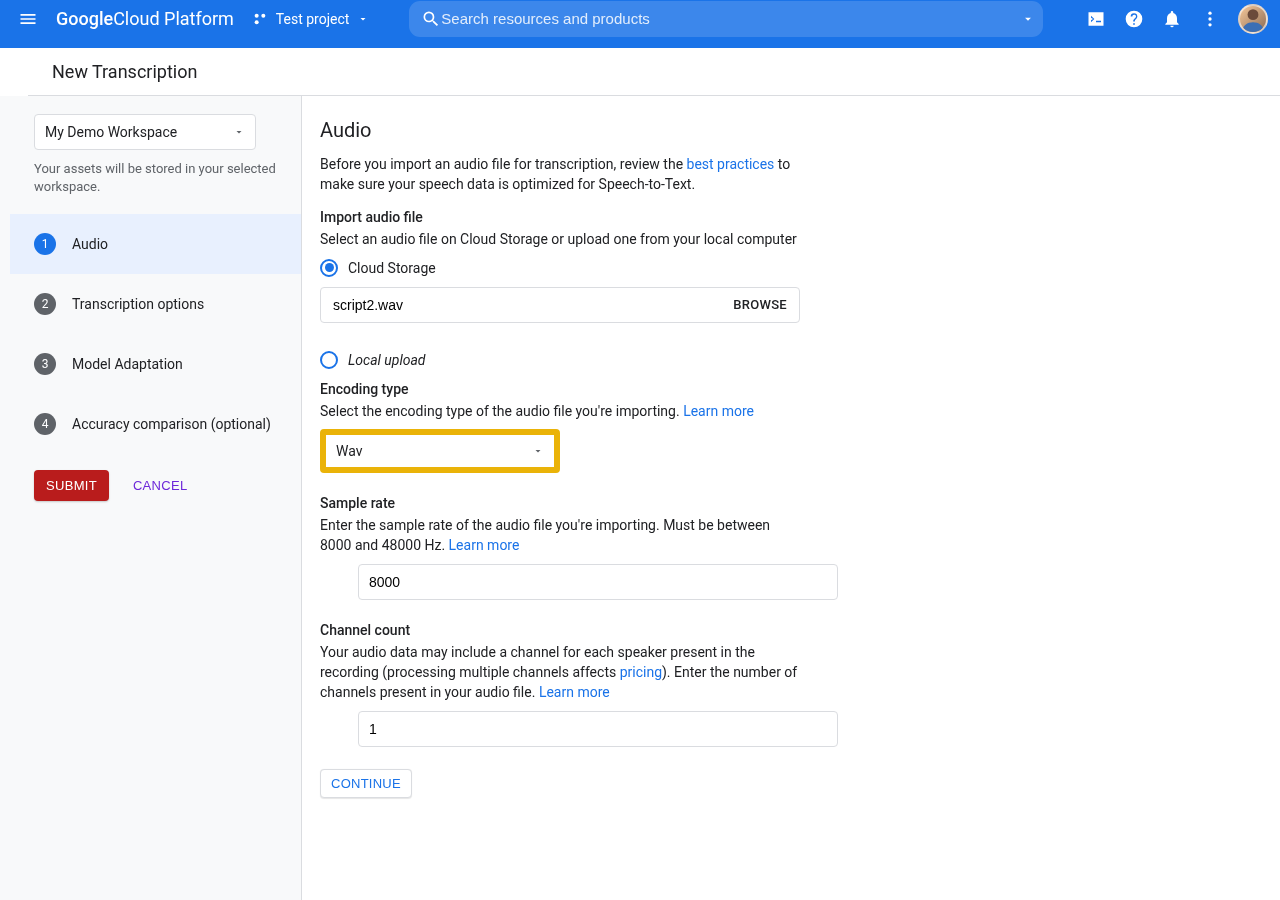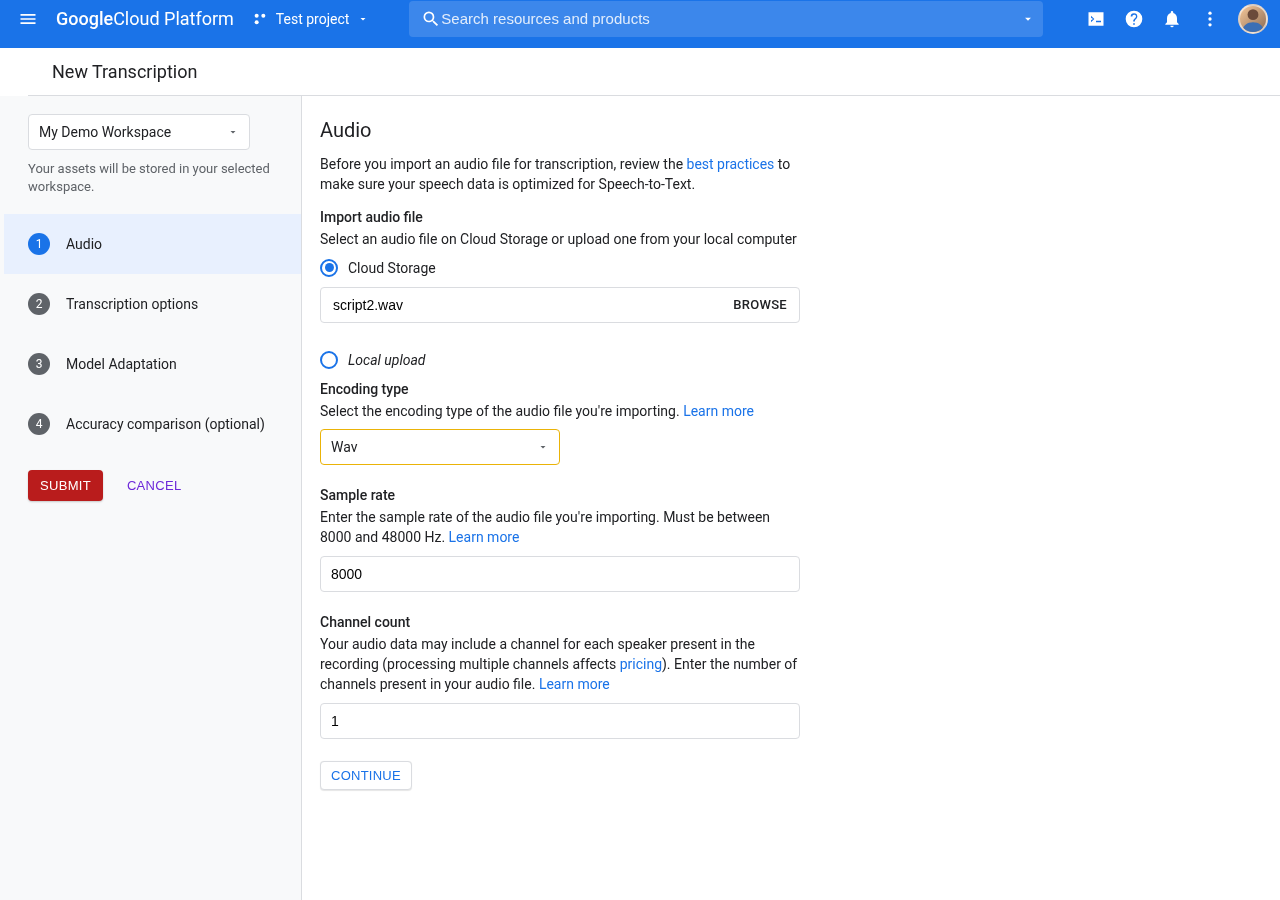--- a/index.html
+++ b/index.html
@@ -4,31 +4,31 @@
 <style>
 * { box-sizing: border-box; margin: 0; padding: 0; }
 body { font-family: Roboto, "Helvetica Neue", Arial, sans-serif; font-size: 14px; color: #202124; background: #fff; }
 .topbar { background: #1a73e8; height: 48px; display: flex; align-items: center; padding: 0 12px 11px 16px; color: #fff; }
 .topbar .menu-btn { width: 24px; height: 24px; margin-right: 16px; cursor: pointer; display: flex; align-items: center; justify-content: center; }
 .topbar .logo { display: flex; align-items: center; font-size: 18px; font-weight: 400; margin-right: 18px; white-space: nowrap; }
 .topbar .logo b { font-weight: 500; }
 .topbar .project { display: flex; align-items: center; cursor: pointer; font-size: 14px; }
 .topbar .project .balls { display:inline-flex; margin-right:8px; }
 .topbar .project .tri { margin-left: 8px; }
-.topbar .search { flex: 1; max-width: 634px; margin-left: 40px; background: rgba(255,255,255,0.15); height: 36px; border-radius: 4px; display: flex; align-items: center; padding: 0 8px 0 12px; }
+.topbar .search { flex: 1; max-width: 634px; margin-left: 40px; background: rgba(255,255,255,0.15); height: 36px; border-radius: 11px; display: flex; align-items: center; padding: 0 8px 0 12px; }
 .topbar .search input { flex:1; background: transparent; border: none; outline: none; font-size: 15px; color: #fff; }
 .topbar .search input::placeholder { color: rgba(255,255,255,0.85); }
 .topbar .search .chev { margin-left: 8px; }
 .topbar .right-icons { margin-left: auto; display: flex; align-items: center; gap: 18px; padding-left: 16px; }
 .topbar .right-icons .icon { width: 20px; height: 20px; cursor: pointer; display:flex; align-items:center; justify-content:center; }
 .topbar .avatar { width: 30px; height: 30px; border-radius: 50%; background: linear-gradient(135deg,#f5c89a,#8c6b54); border: 2px solid rgba(255,255,255,0.6); cursor:pointer; overflow:hidden; display:flex; align-items:flex-end; justify-content:center;}
 .topbar .avatar svg{width:26px;height:26px;}
 .titlebar { height: 48px; border-bottom: 1px solid #dadce0; display: flex; align-items: center; padding: 0 24px; font-size: 18px; color:#202124;margin-left:28px; }
 .wrap { display: flex; height: calc(100vh - 96px); }
-.sidebar { width: 302px; background: #f8f9fa; border-right: 1px solid #dadce0; padding: 18px 0 0 4px; }
+.sidebar { width: 302px; background: #f8f9fa; border-right: 1px solid #dadce0; padding: 18px 0 0 10px; }
 .sidebar .ws-select { margin: 0 24px; border: 1px solid #dadce0; border-radius: 4px; height: 36px; display: flex; align-items: center; justify-content: space-between; padding: 0 10px; background:#fff; cursor:pointer; font-size:14px; width: 222px; }
 .sidebar .ws-help { margin: 10px 24px 18px; font-size: 13px; color: #5f6368; line-height: 1.4; }
 .step { display: flex; align-items: center; padding: 0 24px; height: 60px; cursor: pointer; }
 .step .num { width: 22px; height: 22px; border-radius: 50%; background: #5f6368; color: #fff; font-size: 12px; display:flex; align-items:center; justify-content:center; margin-right: 16px; }
 .step.active { background: #e8f0fe; }
 .step.active .num { background: #1a73e8; }
 .step .label { font-size: 14px; color: #202124; }
 .sidebar .actions { display: flex; gap: 24px; padding: 16px 24px; }
 .btn-primary { background: #b91c1c; color: #fff; border: none; border-radius: 4px; padding: 8px 12px; font-size: 13px; font-weight: 500; letter-spacing: .3px; cursor: pointer; box-shadow: 0 1px 2px rgba(0,0,0,0.2); }
 .btn-text { background: none; border: none; font-size: 13px; font-weight: 500; letter-spacing: .3px; cursor: pointer; color: #6d28d9; }
@@ -38,22 +38,22 @@
 .main a { color: #1a73e8; text-decoration: none; }
 .field-block { margin-bottom: 22px; max-width: 480px; }
 .field-block .fh { font-size: 14px; font-weight: 500; margin-bottom: 4px; }
 .field-block .fd { font-size: 14px; color: #202124; line-height: 1.45; margin-bottom: 8px; }
 .radio-row { display: flex; align-items: center; gap: 10px; margin: 10px 0; cursor:pointer; }
 .radio { width:18px; height:18px; border:2px solid #1a73e8; border-radius:50%; display:flex; align-items:center; justify-content:center; }
 .radio.checked::after { content:''; width:9px; height:9px; background:#1a73e8; border-radius:50%; }
 .input-row { border:1px solid #dadce0; border-radius:4px; height:36px; display:flex; align-items:center; padding:0 12px; max-width:480px; }
 .input-row input { flex:1; border:none; outline:none; font-size:14px; }
 .input-row .browse { font-size:13px; font-weight:500; letter-spacing:.3px; cursor:pointer; }
-.select { border:1px solid #eab308; border-radius:4px; height:36px; display:flex; align-items:center; justify-content:space-between; padding:0 10px; width:240px; cursor:pointer; }
-.plain-input { border:1px solid #dadce0; border-radius:4px; height:36px; width:480px; padding:0 10px; font-size:14px; outline:none; }
+.select { border:6px solid #eab308; border-radius:4px; height:44px; display:flex; align-items:center; justify-content:space-between; padding:0 10px; width:240px; cursor:pointer; }
+.plain-input { border:1px solid #dadce0; border-radius:4px; height:36px; width:480px; padding:0 10px; font-size:14px; outline:none;margin-left:38px; }
 .btn-outline { border:1px solid #dadce0; background:#fff; color:#1a73e8; font-size:13px; font-weight:500; letter-spacing:.25px; padding:6px 10px; border-radius:4px; cursor:pointer; box-shadow: 0 0.5px 1px rgba(0,0,0,0.1);}
 svg { display:block; }
 </style>
 </head>
 <body>
 
 <div class="topbar">
   <div class="menu-btn">
     <svg width="20" height="20" viewBox="0 0 24 24" fill="#fff">
         <path d="M3 6h18v2H3V6zm0 5h18v2H3v-2zm0 5h18v2H3v-2z"></path>

